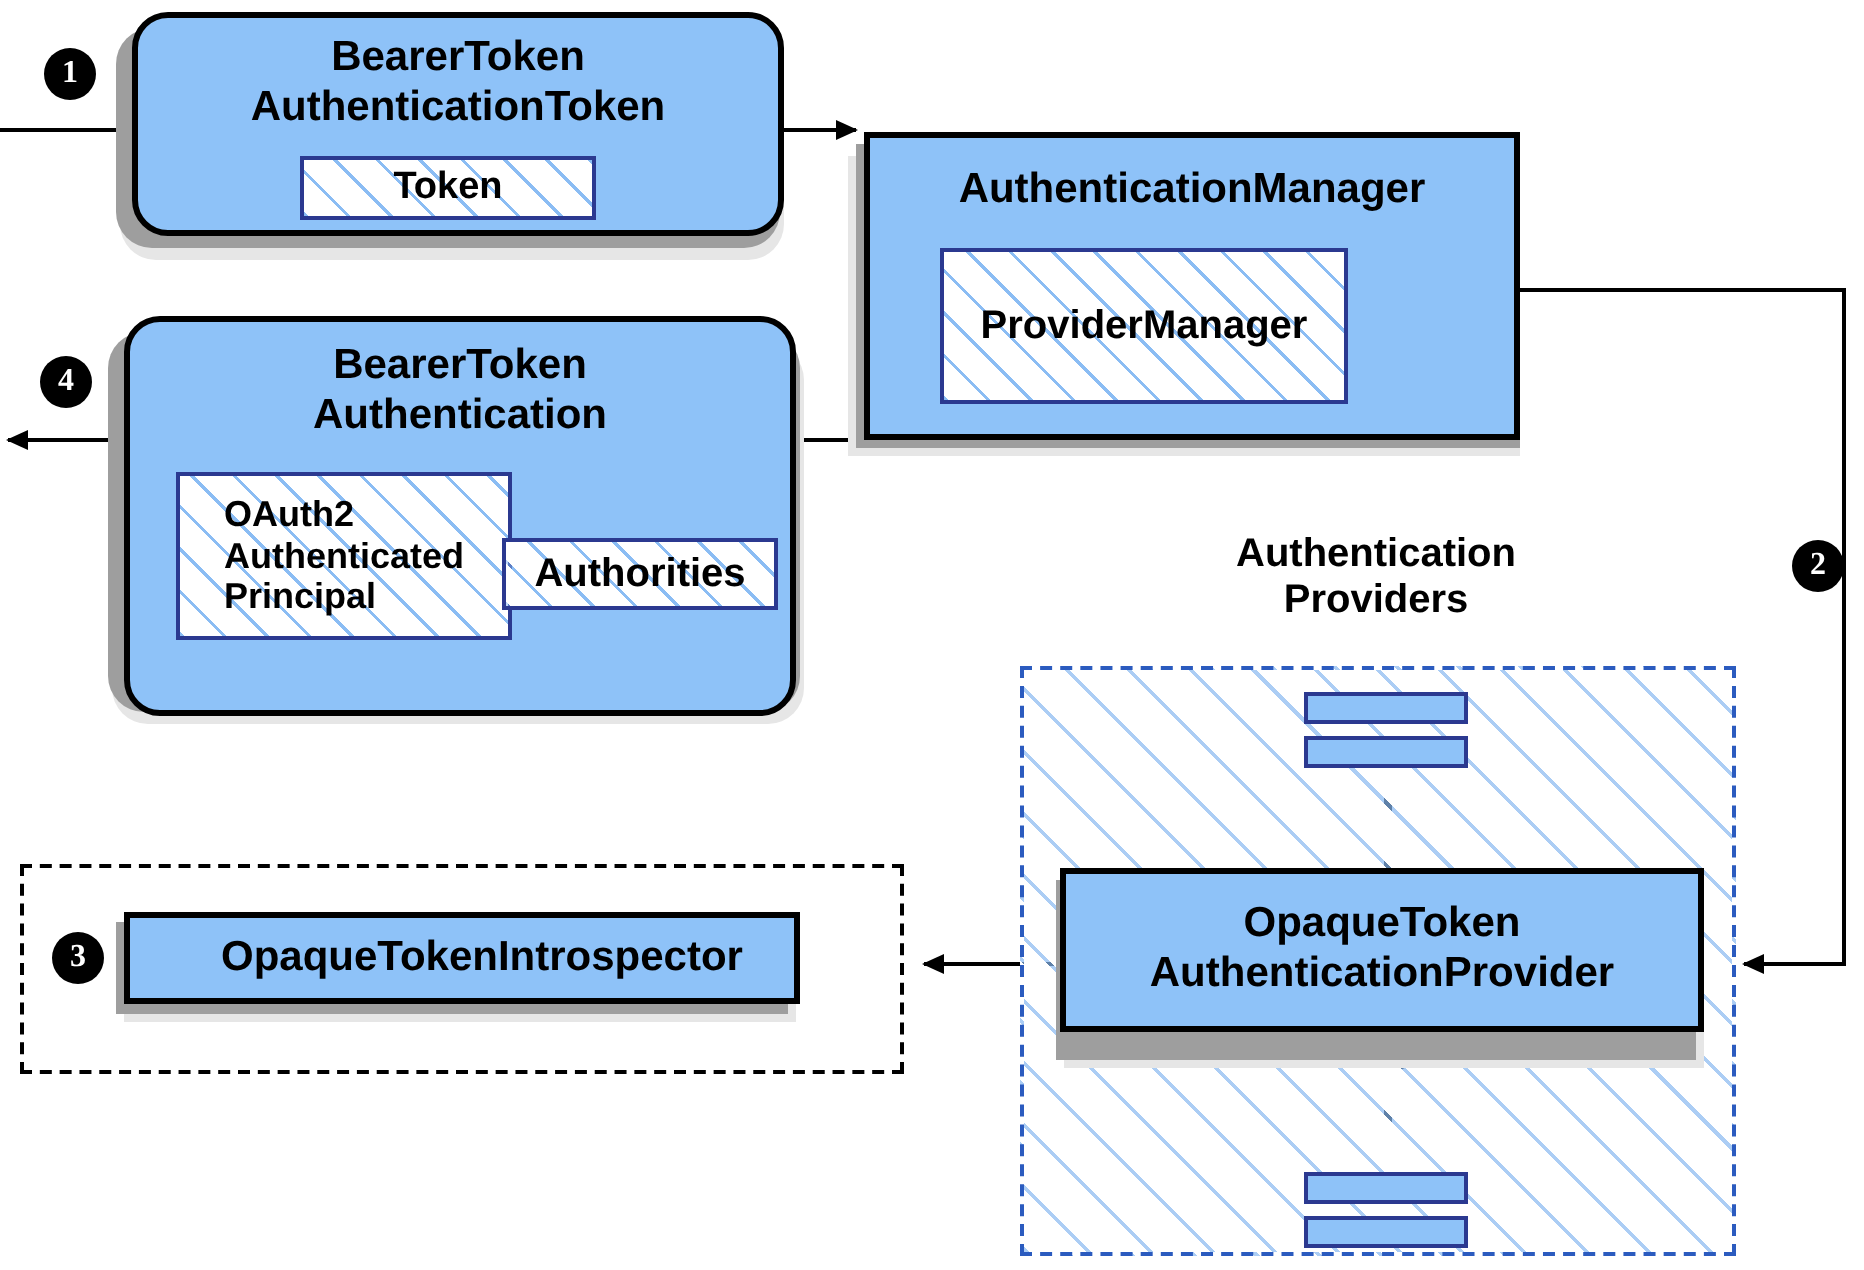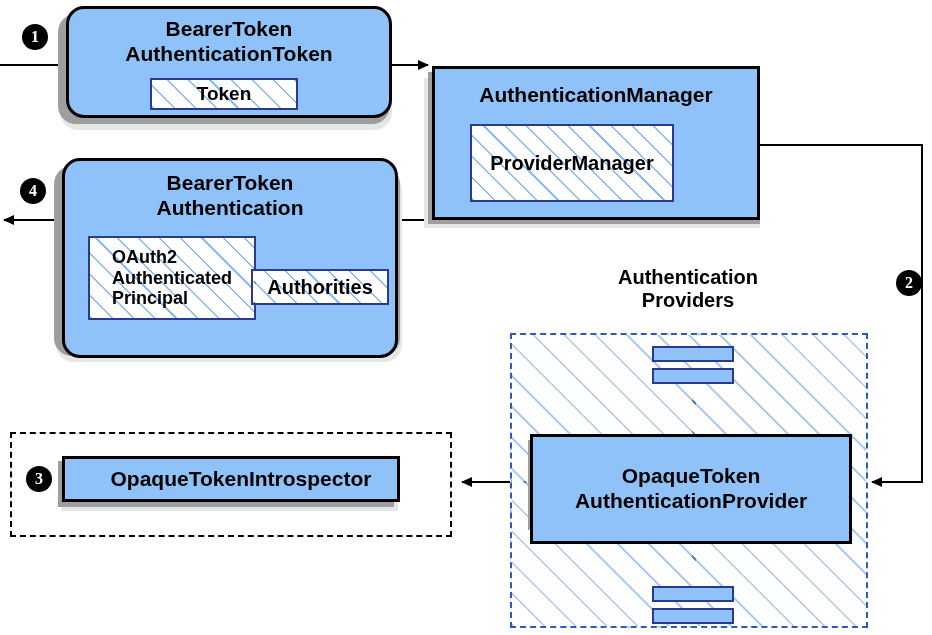--- a/index.html
+++ b/index.html
@@ -211,21 +211,21 @@
   <div class="plainlabel" style="left:580px;top:266px;width:216px;font-size:20px;">Authentication
 Providers</div>
 
   <div class="dashbox-blue" style="left:510px;top:333px;width:358px;height:295px;"></div>
 
   <div class="bar" style="left:652px;top:346px;width:82px;height:16px;"></div>
   <div class="bar" style="left:652px;top:368px;width:82px;height:16px;"></div>
 
   <div class="shadow-lite abs" style="left:532px;top:444px;width:320px;height:90px;"></div>
   <div class="shadow-dark abs" style="left:528px;top:440px;width:320px;height:90px;"></div>
-  <div class="bluebox" style="left:530px;top:434px;width:322px;height:110px;font-size:21px;justify-content:center;">
+  <div class="bluebox" style="left:530px;top:434px;width:322px;height:82px;font-size:21px;justify-content:center;">
     <div class="title">OpaqueToken
 AuthenticationProvider</div>
   </div>
 
   <div class="bar" style="left:652px;top:586px;width:82px;height:16px;"></div>
   <div class="bar" style="left:652px;top:608px;width:82px;height:16px;"></div>
 
   <div class="dashbox-black" style="left:10px;top:432px;width:442px;height:105px;"></div>
   <div class="shadow-lite abs" style="left:62px;top:465px;width:336px;height:46px;"></div>
   <div class="shadow-dark abs" style="left:58px;top:461px;width:336px;height:46px;"></div>

